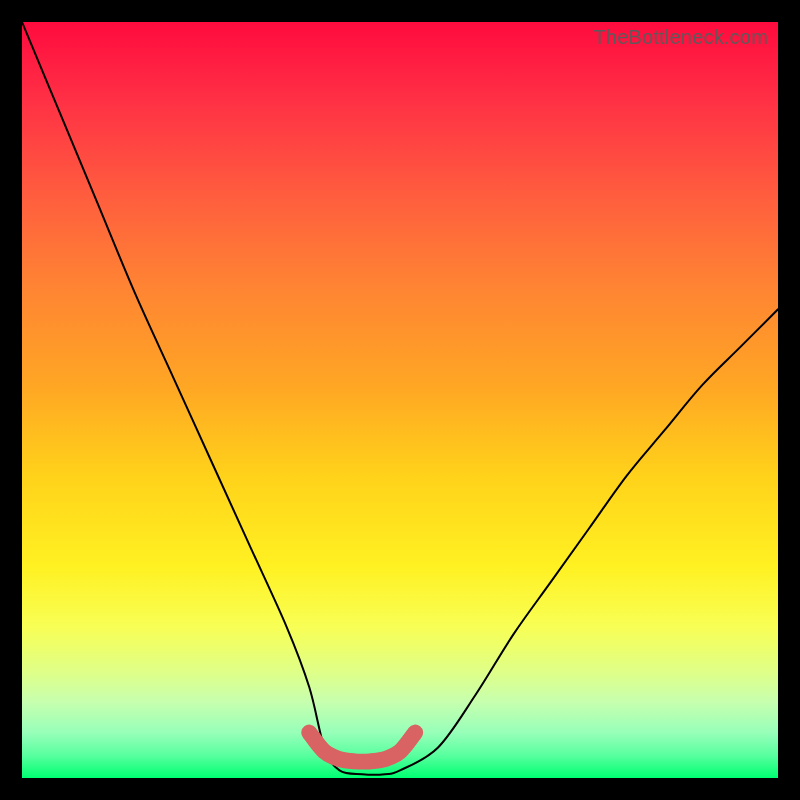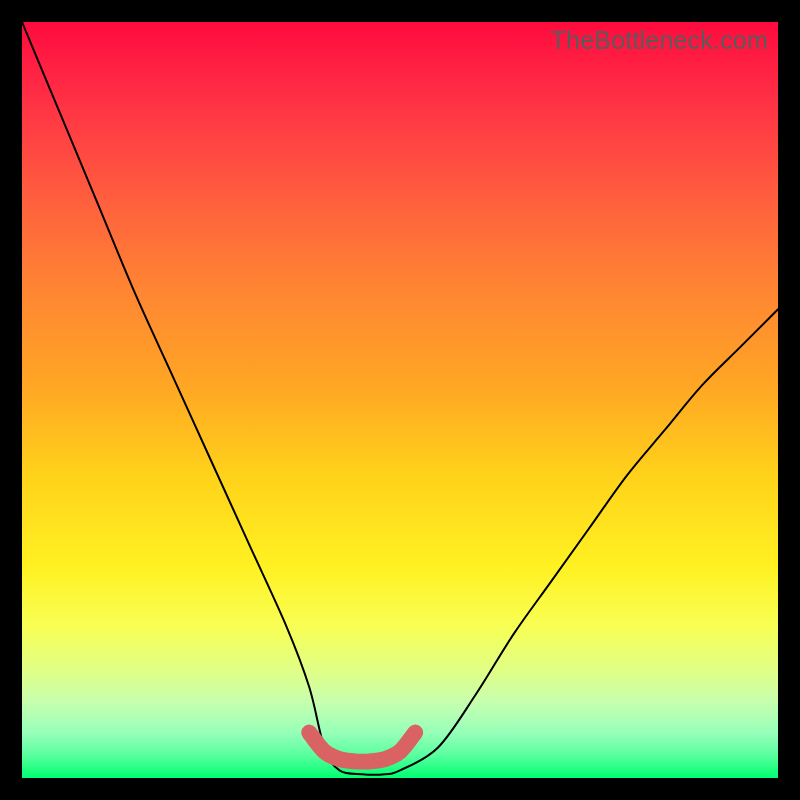--- a/index.html
+++ b/index.html
@@ -39,21 +39,21 @@
       #59ff9f 97%,
       #1dff80 99%,
       #00ff73 100%
     );
   }
   .attrib {
     position: absolute;
     top: 4px;
     right: 10px;
     color: #5b5b5b;
-    font-size: 25px;
+    font-size: 20px;
     letter-spacing: 0.2px;
     font-weight: 500;
   }
   svg.overlay {
     position: absolute;
     left: 0;
     top: 0;
     width: 756px;
     height: 756px;
   }

